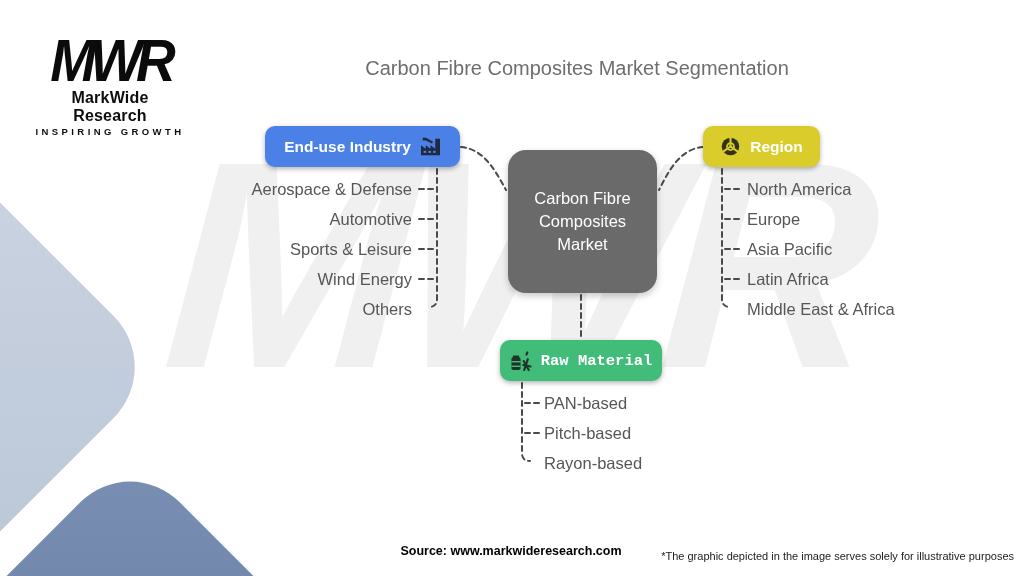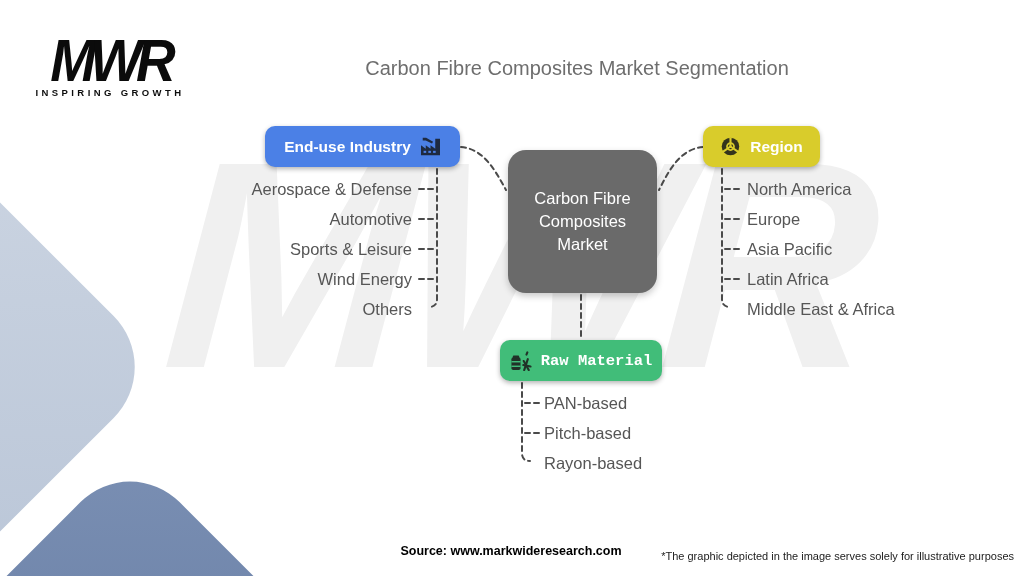--- a/index.html
+++ b/index.html
@@ -82,20 +82,21 @@
 <body>
 
 <div class="canvas">
 
   <div class="watermark">MWR</div>
   <div class="diamond diamond-light"></div>
   <div class="diamond diamond-dark"></div>
 
   <div class="logo">
     <div class="logo-acronym">MWR</div>
+    <div class="logo-name">MarkWide Research</div>
     <div class="logo-tagline">INSPIRING GROWTH</div>
   </div>
 
   <div class="title">Carbon Fibre Composites Market Segmentation</div>
 
   <svg class="connectors" width="1024" height="576">
     <g fill="none" stroke="#4a4a4a" stroke-width="2" stroke-dasharray="5 4" stroke-linecap="round">
 
       <path d="M461,147 C483,149 494,168 506,190"></path>
       <path d="M703,147 C681,149 670,168 659,190"></path>

